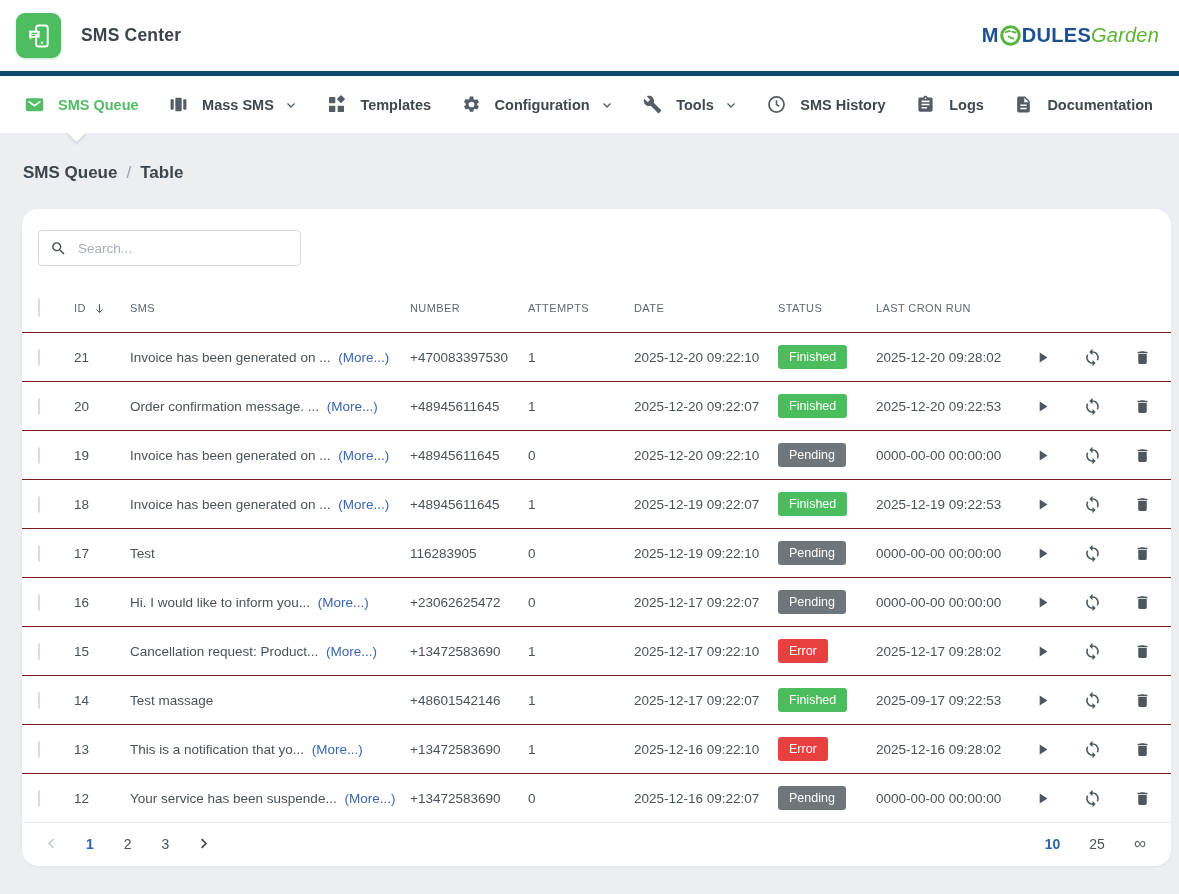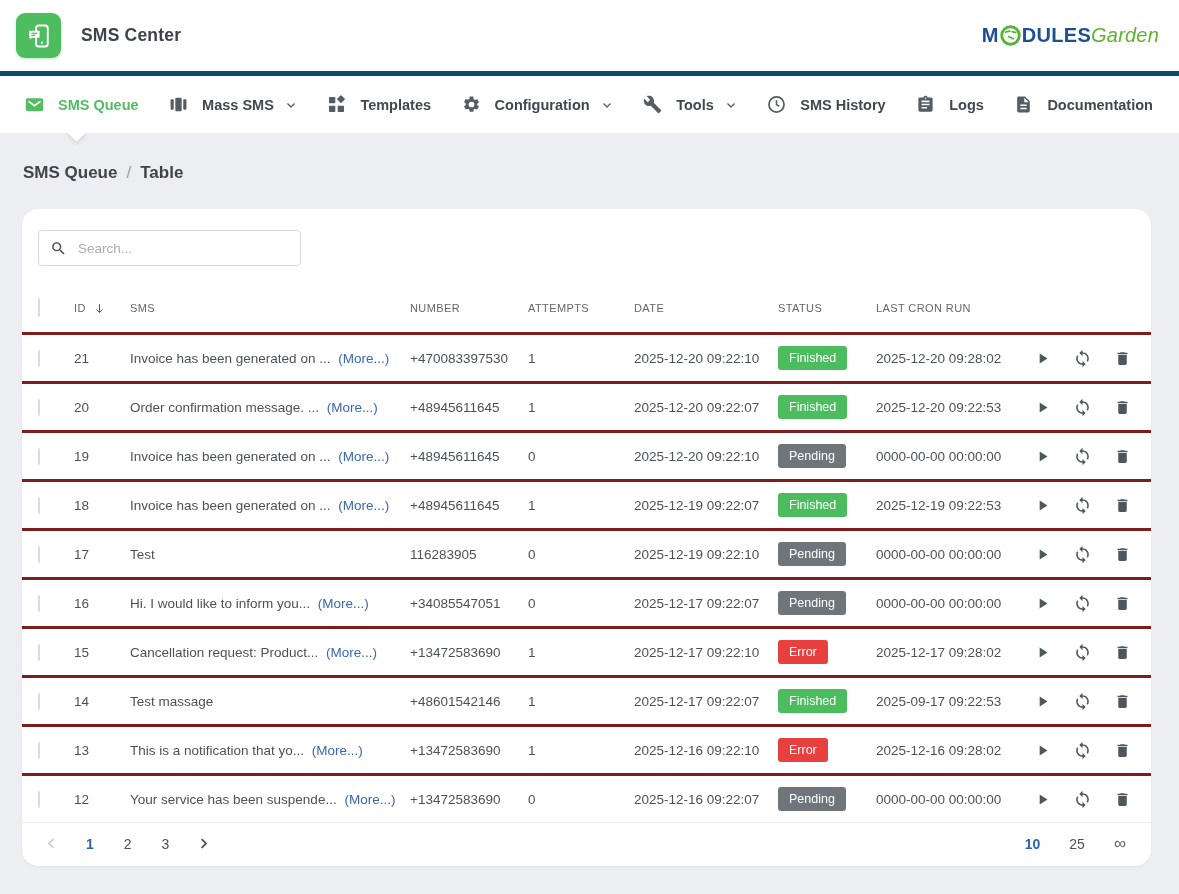--- a/index.html
+++ b/index.html
@@ -36,21 +36,21 @@
   .nav-item .nv-label { font-size:14.5px; font-weight:700; color:#40484f; }
   .nav-item.active .nv-label { color:#53bc64; }
   .nav-item .nv-caret { margin-left:11px; display:flex; }
   .nav-notch {
     position:absolute; left:70px; bottom:-6px; width:13px; height:13px;
     background:#fff; transform:rotate(45deg);
     box-shadow:2px 2px 3px rgba(120,125,135,.18);
   }
 
   
-  .content { padding:30px 28px 0 22px; }
+  .content { padding:30px 8px 0 22px; }
   .breadcrumb { font-size:17px; font-weight:700; color:#3d444b; margin-left:1px; }
   .breadcrumb .sep { color:#9aa1a8; font-weight:400; margin:0 9px; }
 
   .card {
     background:#fff; border-radius:16px; margin-top:26px;
     box-shadow:0 1px 2px rgba(90,95,105,.08); height:657px;
     display:flex; flex-direction:column;
   }
 
   
@@ -69,21 +69,21 @@
   .thead, .trow {
     display:grid;
     grid-template-columns:36px 56px 280px 118px 106px 144px 98px 158px 1fr;
     align-items:center; padding:0 20px 0 16px;
   }
   .thead { height:66px; padding-top:18px; }
   .th {
     font-size:11px; font-weight:400; color:#5f686f; letter-spacing:.4px;
     text-transform:uppercase; display:flex; align-items:center;
   }
-  .trow { height:49px; border-top:3px solid #7f1d1d; font-size:13.5px; color:#4b5257; }
+  .trow { height:49px; border-top:1px solid #7f1d1d; font-size:13.5px; color:#4b5257; }
   .cbox {
     width:18px; height:18px; border:1px solid #d9dce1; border-radius:3px;
     background:#fff; cursor:pointer;
   }
   .more-link { color:#3a68b0; cursor:pointer; margin-left:4px; }
   .badge {
     display:inline-block; padding:5px 11px; border-radius:3px;
     color:#fff; font-size:12.5px; font-weight:400;
   }
   .actions { display:flex; align-items:center; justify-content:space-between; }
@@ -393,21 +393,21 @@
                 <path d="M6 19c0 1.1.9 2 2 2h8c1.1 0 2-.9 2-2V7H6v12zM19 4h-3.5l-1-1h-5l-1 1H5v2h14V4z"></path>
               </svg>
           </span>
         </div>
       </div>
 
       <div class="trow">
         <div><span class="cbox"></span></div>
         <div>16</div>
         <div class="sms-cell"><span>Hi. I would like to inform you...</span><span class="more-link">&nbsp;(More...)</span></div>
-        <div>+34085547051</div>
+        <div>+23062625472</div>
         <div>0</div>
         <div>2025-12-17 09:22:07</div>
         <div><span class="badge" style="background: rgb(110, 118, 123);">Pending</span></div>
         <div>0000-00-00 00:00:00</div>
         <div class="actions">
           <span class="act-btn">
             <svg width="17" height="17" viewBox="0 0 24 24" fill="#4e575e">
                 <path d="M8 5v14l11-7L8 5z"></path>
               </svg>
           </span>

